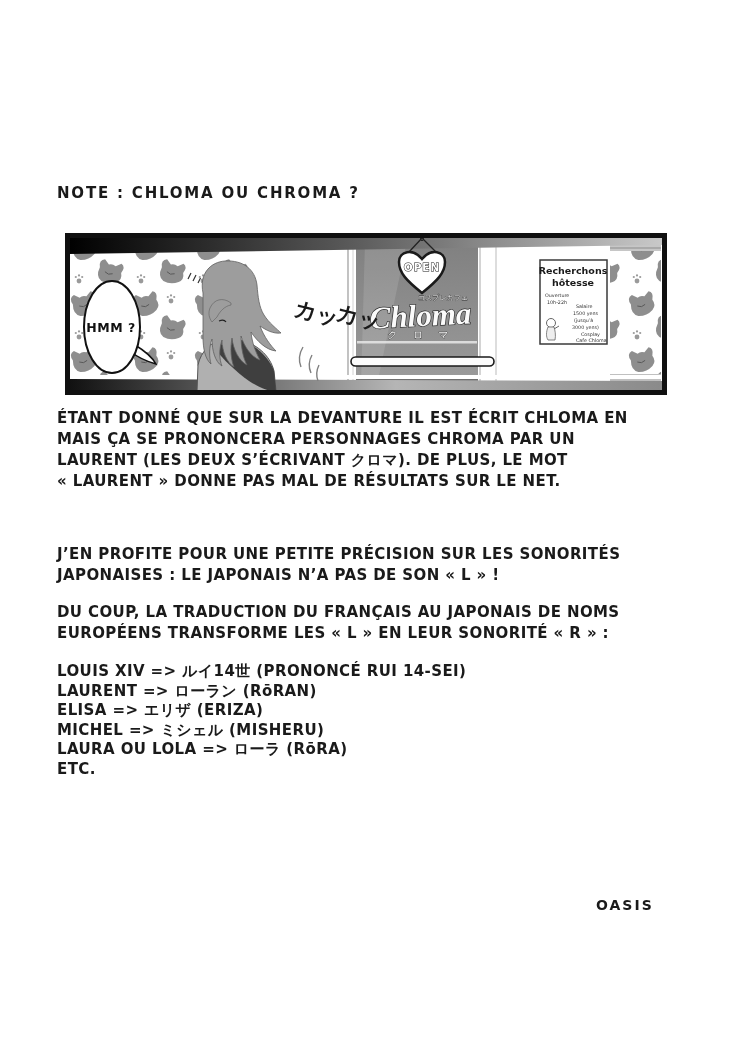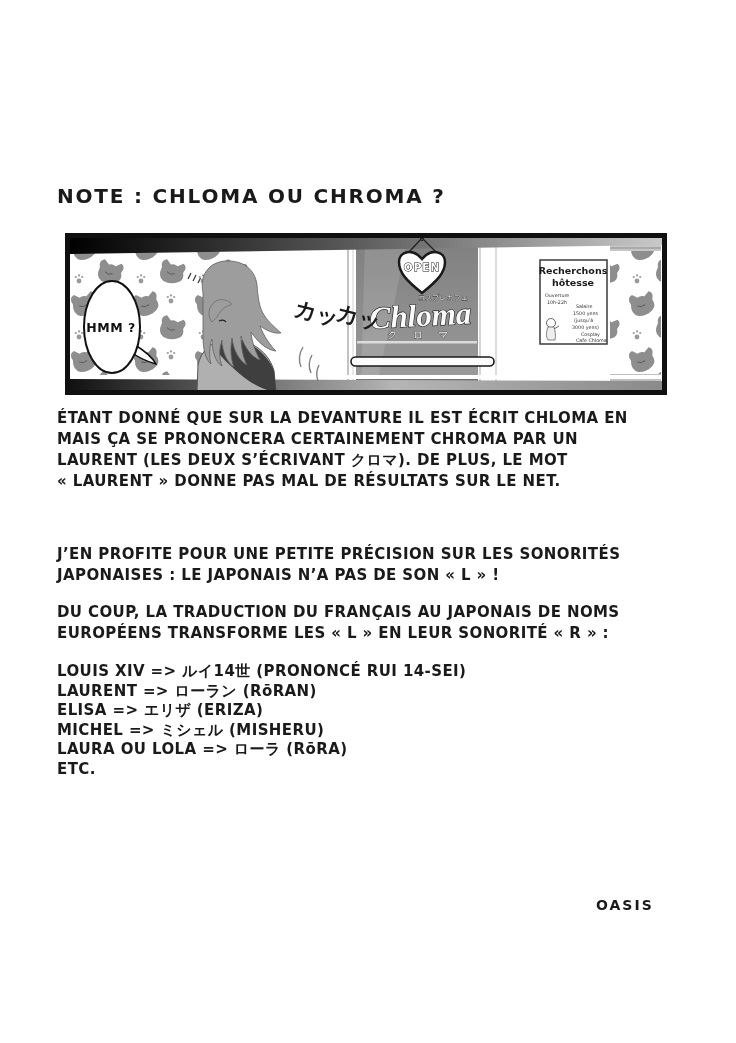--- a/index.html
+++ b/index.html
@@ -1,21 +1,21 @@
 <!DOCTYPE html>
 <html><head>
 <meta charset="utf-8">
 <style>
   html,body{margin:0;padding:0;background:#ffffff;}
   .page{
     position:relative;width:736px;height:1043px;background:#ffffff;overflow:hidden;
     font-family:"DejaVu Sans","Liberation Sans",sans-serif;color:#1a1a1a;
   }
   .heading{
-    position:absolute;left:57px;top:184px;font-size:20px;font-weight:700;
+    position:absolute;left:57px;top:184px;font-size:15px;font-weight:700;
     letter-spacing:1.8px;white-space:nowrap;
   }
   .para{position:absolute;left:57px;font-size:15px;font-weight:700;letter-spacing:0.4px;}
   .para .line{white-space:nowrap;line-height:21px;height:21px;}
   .para.examples .line{line-height:19.5px;height:19.5px;}
   .para.p4 .line{line-height:22px;height:22px;}
   .signature{
     position:absolute;left:596px;top:897px;font-size:14px;font-weight:700;
     letter-spacing:2px;white-space:nowrap;
   }
@@ -157,21 +157,21 @@
         <ellipse cx="47" cy="94" rx="28" ry="46" fill="#ffffff" stroke="#111111" stroke-width="2"></ellipse>
         <text x="46" y="99" text-anchor="middle" font-size="12.5" font-weight="bold" letter-spacing="0.5" fill="#111111">HMM ?</text>
       </g>
 
       <rect x="2.5" y="2.5" width="597" height="157" fill="none" stroke="#101010" stroke-width="5"></rect>
     </svg>
   </div>
 
   <div class="para" style="top:408px">
     <div class="line">ÉTANT DONNÉ QUE SUR LA DEVANTURE IL EST ÉCRIT CHLOMA EN</div>
-    <div class="line">MAIS ÇA SE PRONONCERA CERTAINEMENT CHROMA PAR UN</div>
+    <div class="line">MAIS ÇA SE PRONONCERA PERSONNAGES CHROMA PAR UN</div>
     <div class="line">LAURENT (LES DEUX S’ÉCRIVANT クロマ). DE PLUS, LE MOT</div>
     <div class="line">« LAURENT » DONNE PAS MAL DE RÉSULTATS SUR LE NET.</div>
   </div>
 
   <div class="para" style="top:602px">
     <div class="line">DU COUP, LA TRADUCTION DU FRANÇAIS AU JAPONAIS DE NOMS</div>
     <div class="line">EUROPÉENS TRANSFORME LES « L » EN LEUR SONORITÉ « R » :</div>
   </div>
 
   <div class="para" style="top:544px">

